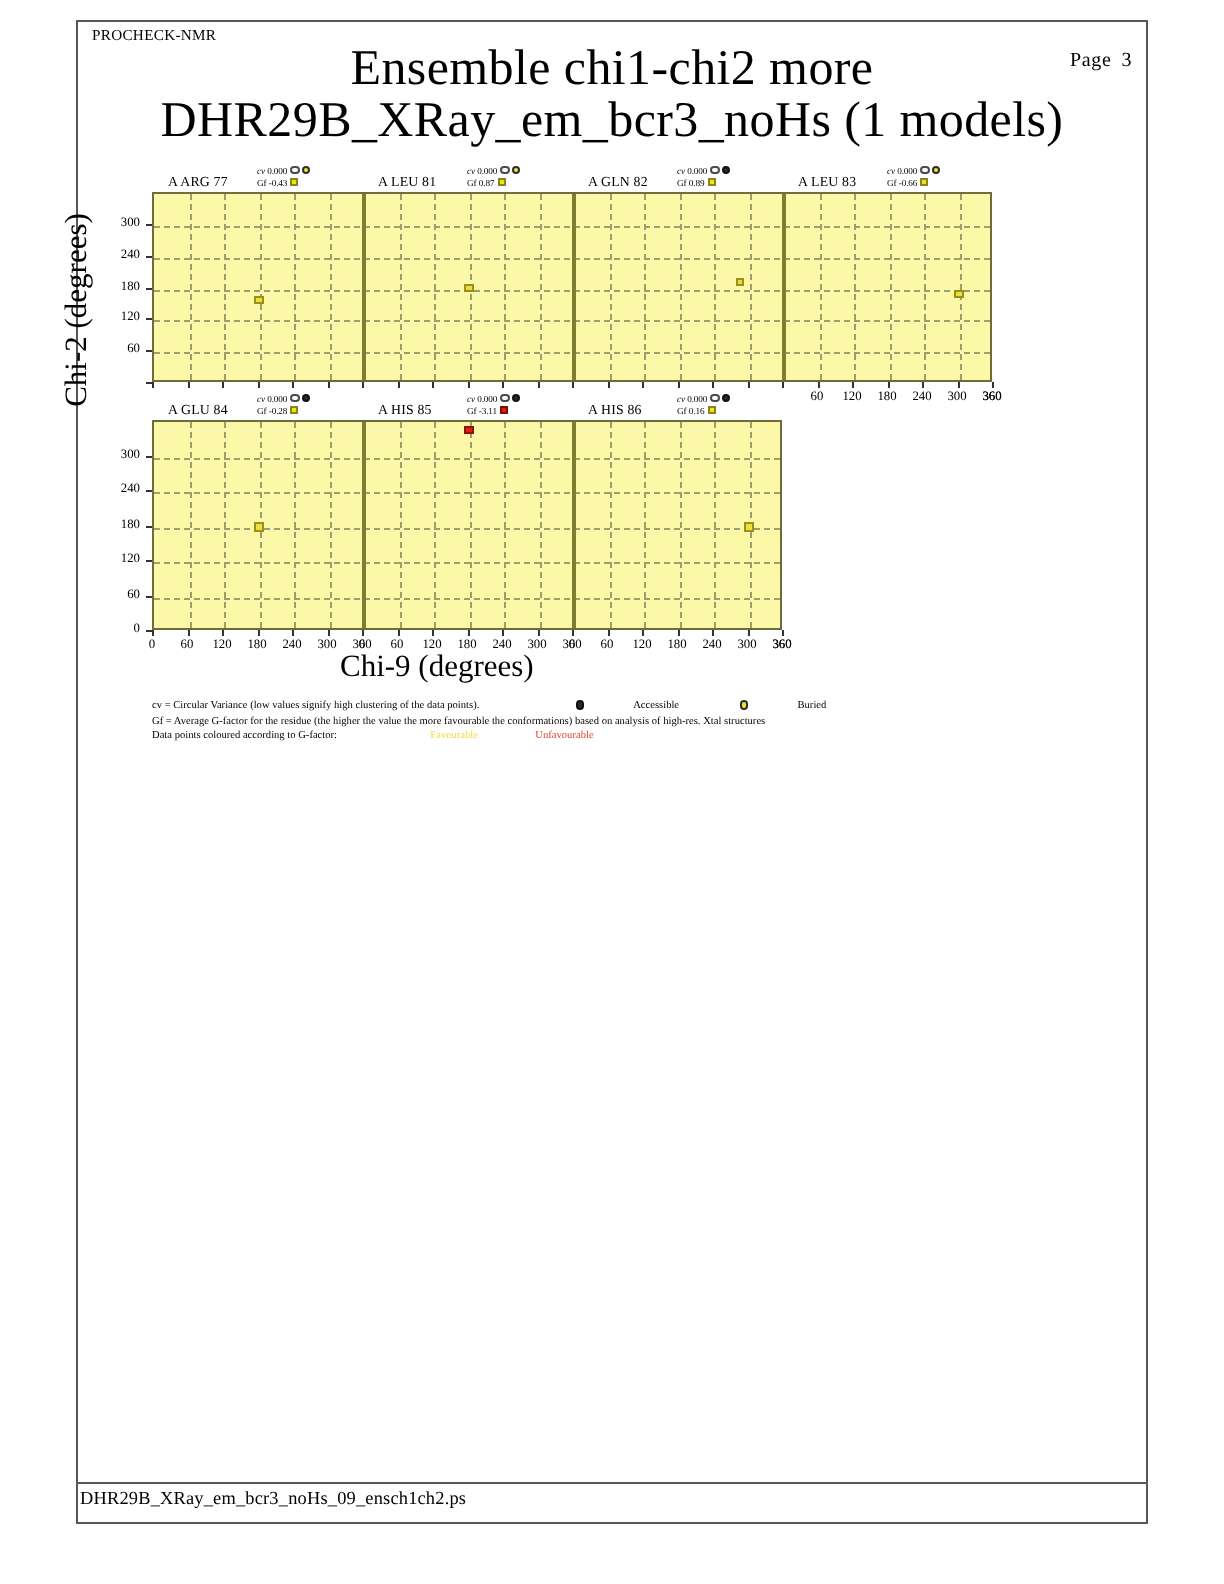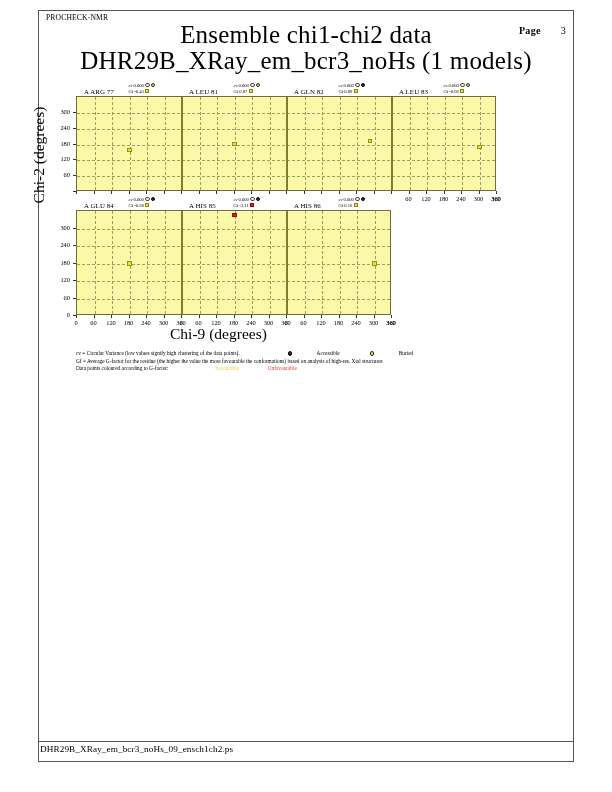--- a/index.html
+++ b/index.html
@@ -32,21 +32,21 @@
     letter-spacing: 0.15px;
     font-family: "Liberation Serif", serif;
   }
   .page-num {
     position: absolute;
     right: 46px;
     top: 25px;
     font-size: 10px;
     letter-spacing: .3px;
   }
-  .page-num .pn-label { margin-right: 20px; font-weight: bold; }
+  .page-num .pn-label { margin-right: 5px; }
   .title-1 {
     position: absolute;
     left: 0; right: 0;
     top: 21px;
     text-align: center;
     font-size: 25px;
     letter-spacing: .2px;
   }
   .title-2 {
     position: absolute;
@@ -206,21 +206,21 @@
 <body>
 
 <div class="page-border"></div>
 
 <div class="prog-name">PROCHECK-NMR</div>
 
 <div class="page-num">
   <span class="pn-label">Page</span><span>3</span>
 </div>
 
-<div class="title-1">Ensemble chi1-chi2 data</div>
+<div class="title-1">Ensemble chi1-chi2 more</div>
 <div class="title-2">DHR29B_XRay_em_bcr3_noHs (1 models)</div>
 
 <div class="plot-area">
 
   <div class="ylabel r1">Chi-2 (degrees)</div>
   <div class="xlabel">Chi-9 (degrees)</div>
 
   <div class="row row1" id="row1">
       <div class="grid-h" style="top: 79.1667px;"></div>
       <div class="grid-h" style="top: 63.3333px;"></div>

